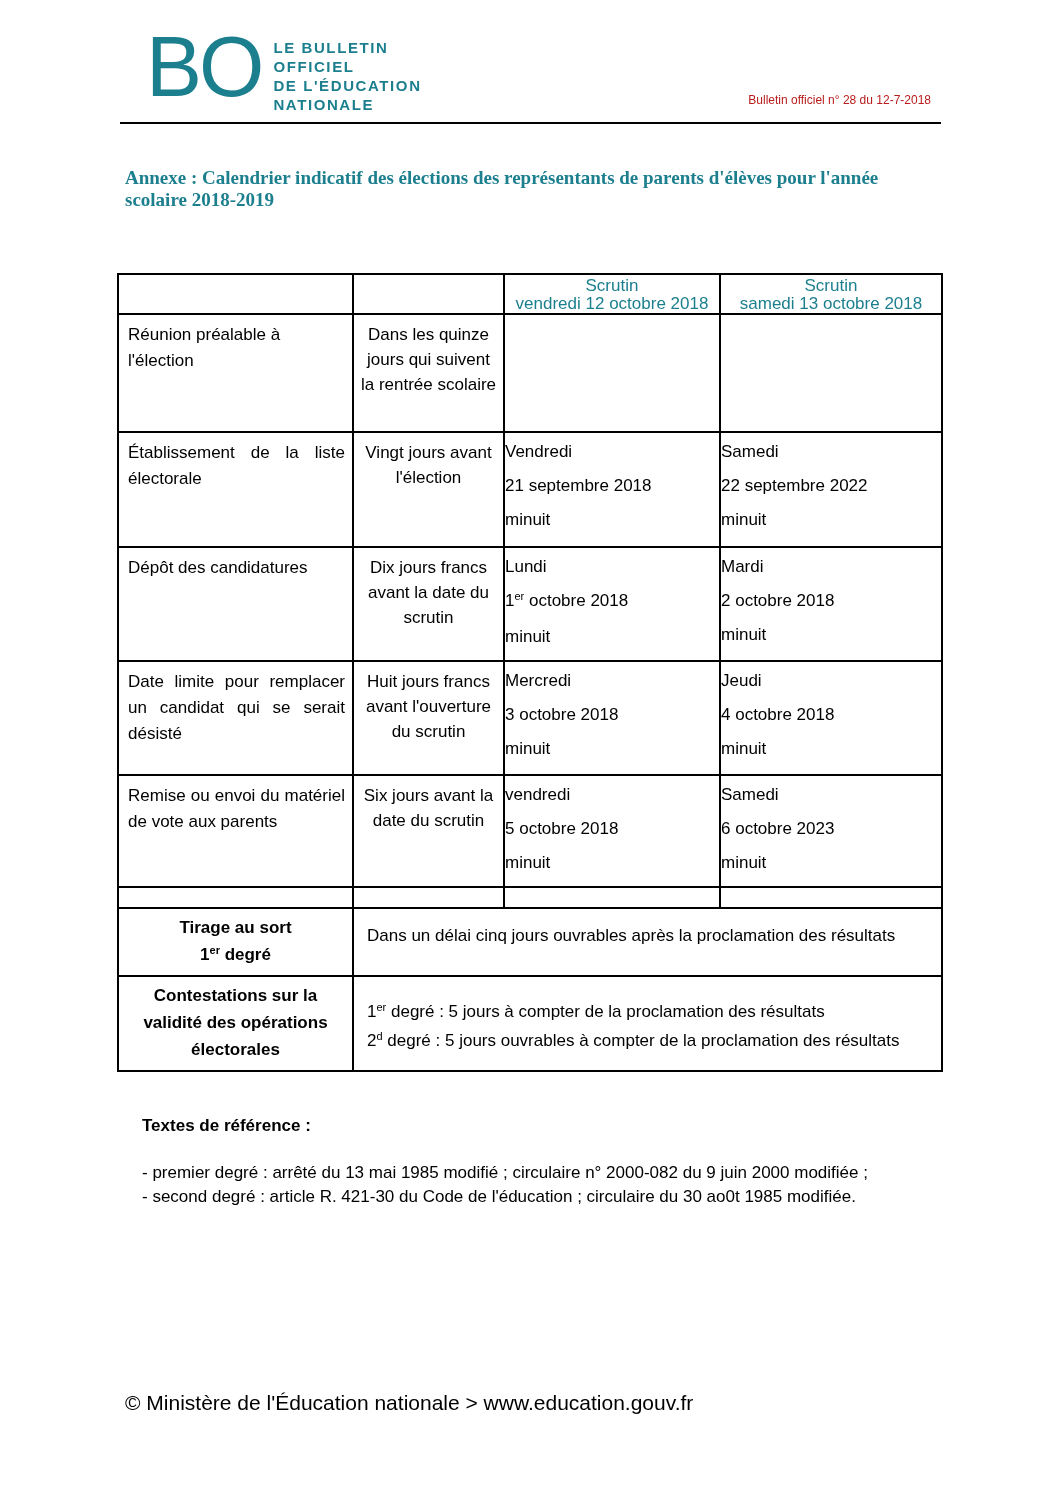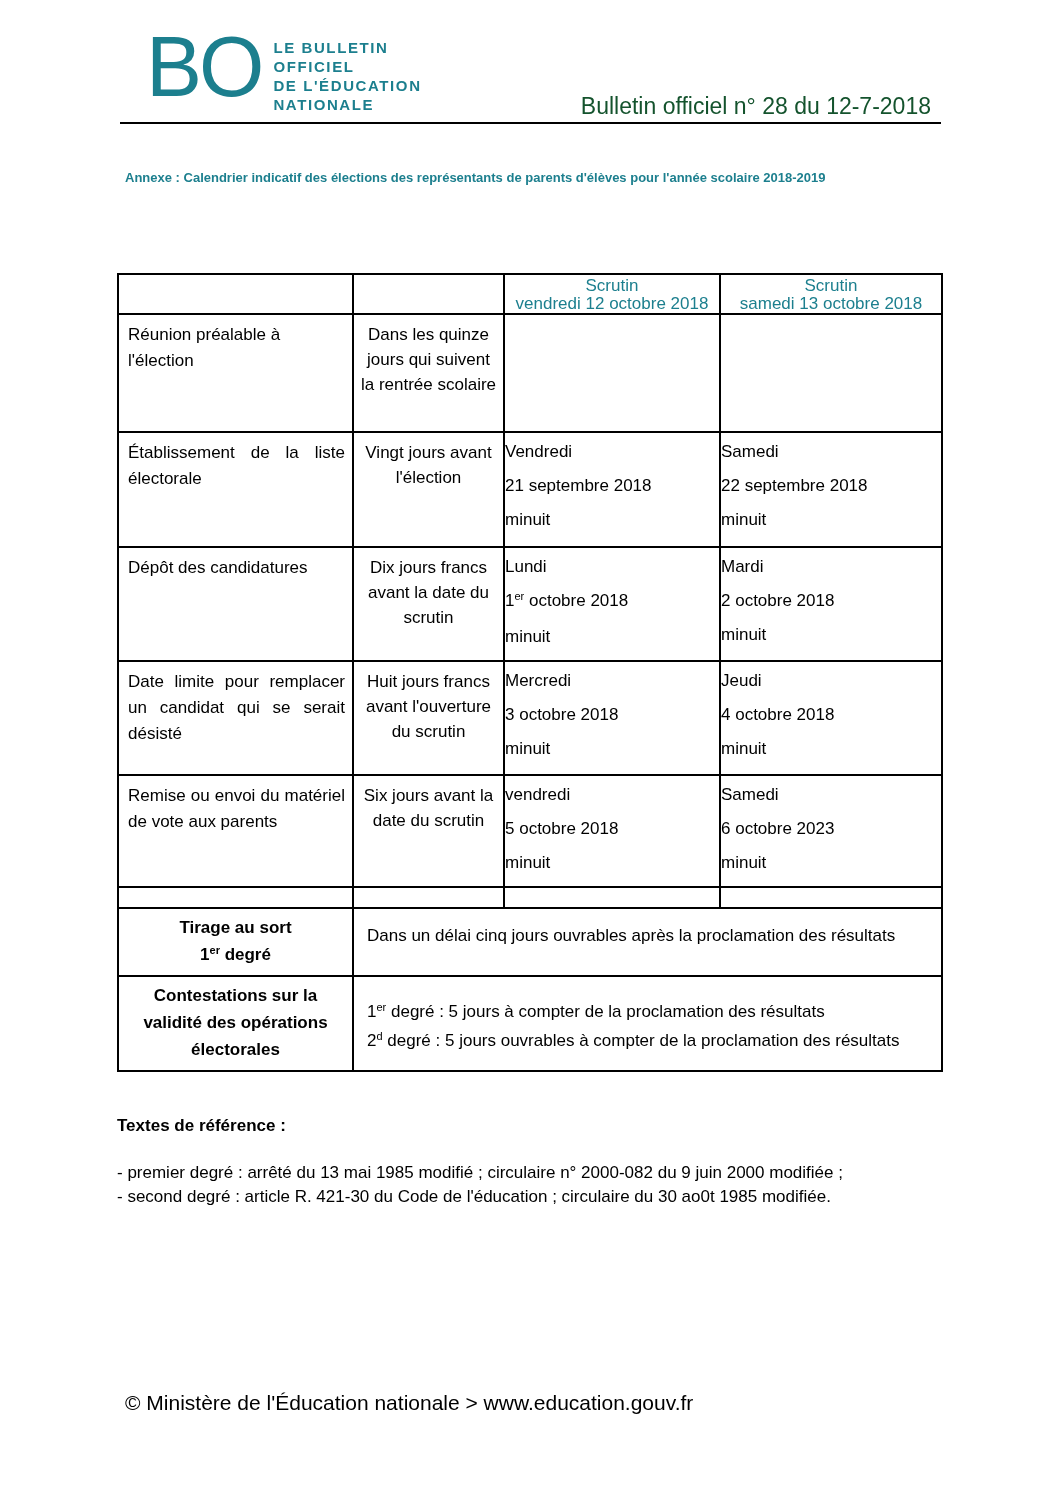--- a/index.html
+++ b/index.html
@@ -17,47 +17,47 @@
     color:var(--accent); font-size:84px; line-height:76px; font-weight:400;
     letter-spacing:-3px; transform:scaleY(1.02); transform-origin:top left;
   }
   .logo-text {
     margin-left:12px; padding-top:10px;
     color:var(--accent); font-size:15px; font-weight:bold;
     letter-spacing:1.6px; line-height:19px; white-space:nowrap;
   }
   .masthead-issue {
     position:absolute; right:127px; top:93px;
-    font-size:23px; color:#14532d;
+    font-size:12px; color:#b91c1c;
   }
   .head-rule { position:absolute; left:120px; top:122px; width:821px; border-top:2.5px solid #000; }
 
   
   .page-title {
     position:absolute; left:125px; top:167px; width:812px;
-    color:var(--accent); font-size:13px; font-weight:bold; line-height:22px;
+    color:var(--accent); font-size:19px; font-weight:bold; line-height:22px;font-family:Liberation Serif, serif;
   }
 
   
   table.cal { position:absolute; left:117px; top:273px; width:824px; border-collapse:collapse; table-layout:fixed; }
   table.cal td { border:2px solid #000; font-size:17px; vertical-align:top; overflow:hidden; }
   td.th-scrutin { color:var(--accent); font-size:15.5px; text-align:center; line-height:18px; padding-top:2px; }
   td.lbl  { padding:7px 7px 0 9px; line-height:26px; text-align:left; }
   td.lbl.just { text-align:justify; }
   td.rule-cell { text-align:center; padding:7px 5px 17px 5px; line-height:25px; }
   td.date-cell { text-align:left; padding-top:8px; }
   td.date-cell .dline { line-height:21px; margin-bottom:13px; }
   td.lbl-bold { font-weight:bold; text-align:center; padding:5px 6px 0 6px; line-height:27px; }
   td.span-cell { padding:13px 4px 0 13px; line-height:28px; }
   td.span-cell.tall { padding-top:21px; }
   .sup { font-size:11px; position:relative; top:-6px; }
   tr.empty-row td { height:21px; }
 
   
-  .refs { position:absolute; left:117px; top:1116px; width:814px; font-size:17px; }
+  .refs { position:absolute; left:142px; top:1116px; width:814px; font-size:17px; }
   .refs-heading { font-weight:bold; }
   .ref-item1 { margin-top:25px; text-align:justify; line-height:24px; }
   .ref-item2 { line-height:24px; }
 
   
   .footer { position:absolute; left:125px; top:1391px; font-size:21px; }
 </style>
 </head>
 <body>
 
@@ -109,21 +109,21 @@
     <tr style="height:115px">
       <td class="lbl just">Établissement de la liste électorale</td>
       <td class="rule-cell">Vingt jours avant l'élection</td>
       <td class="date-cell">
         <div class="dline">Vendredi</div>
         <div class="dline">21 septembre 2018</div>
         <div class="dline">minuit</div>
       </td>
       <td class="date-cell">
         <div class="dline">Samedi</div>
-        <div class="dline">22 septembre 2018</div>
+        <div class="dline">22 septembre 2022</div>
         <div class="dline">minuit</div>
       </td>
     </tr>
 
     <tr style="height:113px">
       <td class="lbl">Dépôt des candidatures</td>
       <td class="rule-cell">Dix jours francs avant la date du scrutin</td>
       <td class="date-cell">
         <div class="dline">Lundi</div>
         <div class="dline"><span>1</span><span class="sup">er</span><span> octobre 2018</span></div>

